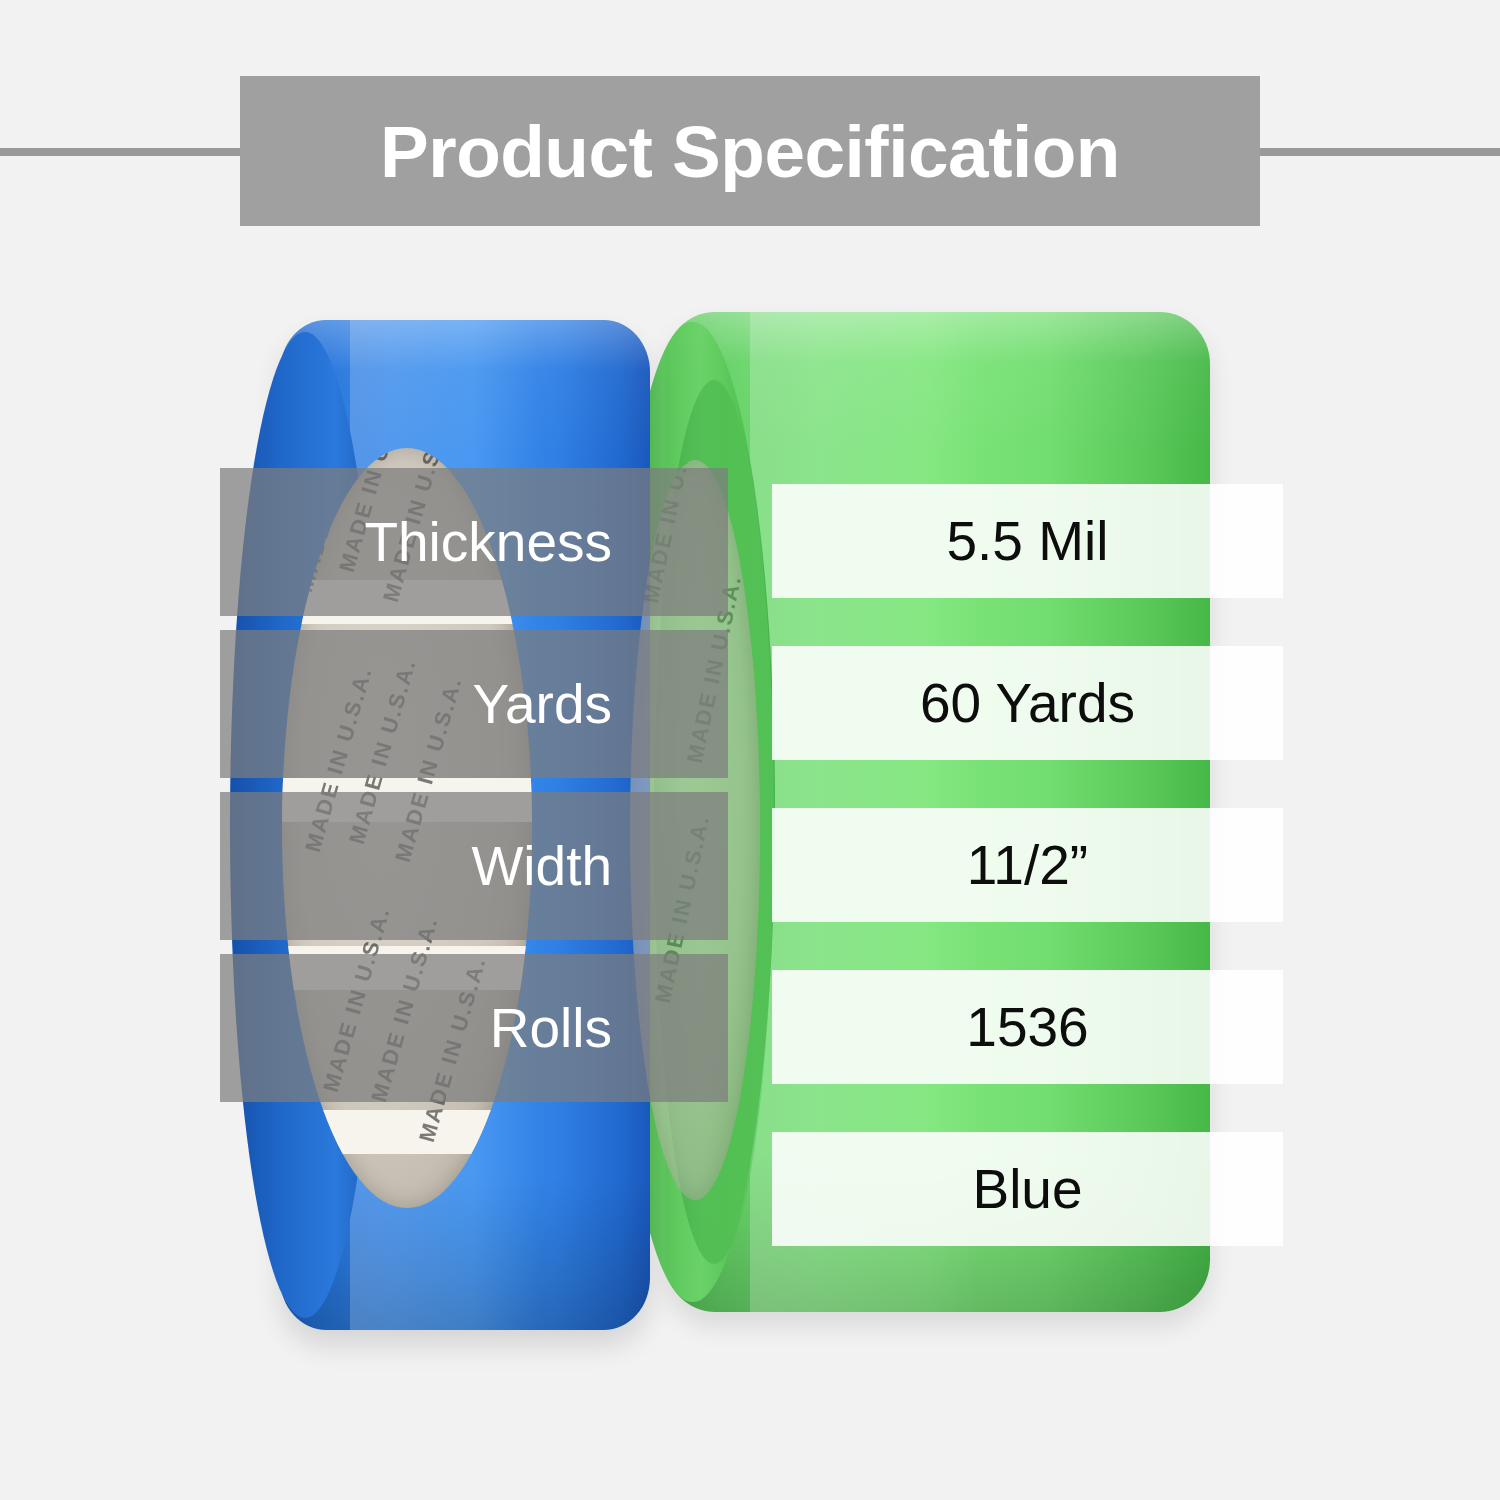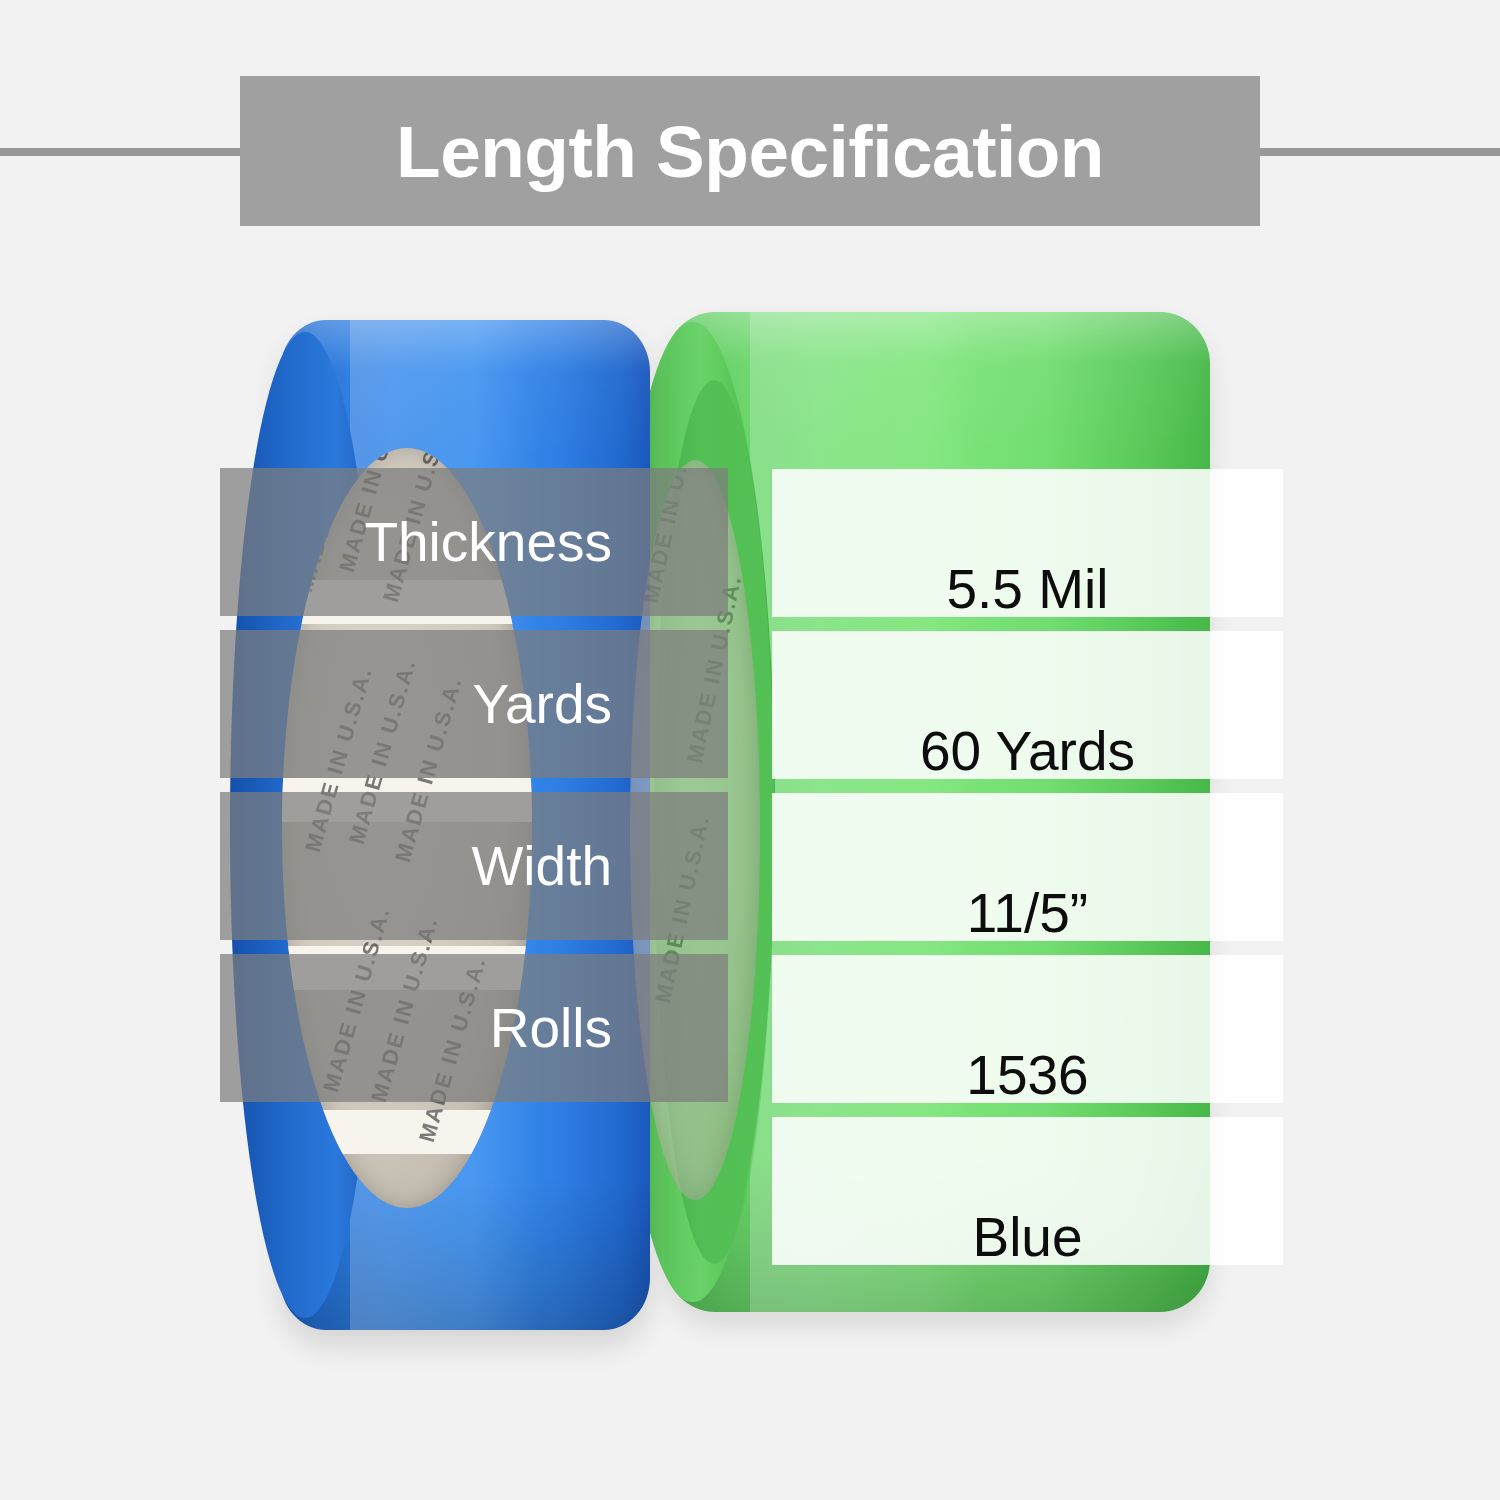--- a/index.html
+++ b/index.html
@@ -243,45 +243,45 @@
   .label-text {
     color: #ffffff;
     font-size: 55px;
     line-height: 1;
     white-space: nowrap;
     font-family: "Liberation Sans", sans-serif;
   }
   .value-band {
     position: absolute;
     left: 772px;
-    top: 1px;
+    top: 16px;
     width: 511px;
-    height: 148px;
+    height: 114px;
     background: rgba(255,255,255,0.88);
     display: flex;
-    align-items: flex-end;
+    align-items: center;
     justify-content: center;
     box-sizing: border-box;
   }
   .value-text {
     color: #0d0d0d;
     font-size: 55px;
     line-height: 1;
     white-space: nowrap;
     font-family: "Liberation Sans", sans-serif;
   }
 </style>
 </head>
 <body>
 
 <div id="stage">
 
   <div class="header-rule"></div>
   <div class="title-banner">
-    <div class="title-text">Length Specification</div>
+    <div class="title-text">Product Specification</div>
   </div>
 
   <div class="photo">
 
     <div class="roll-green">
       <div class="body"></div>
       <div class="sheen"></div>
       <div class="lip">
         <div class="lip-inner"></div>
       </div>
@@ -336,21 +336,21 @@
       <div class="value-band">
         <span class="value-text">60 Yards</span>
       </div>
     </div>
 
     <div class="row" style="top:792px;">
       <div class="label-band">
         <span class="label-text">Width</span>
       </div>
       <div class="value-band">
-        <span class="value-text">11/5”</span>
+        <span class="value-text">11/2”</span>
       </div>
     </div>
 
     <div class="row" style="top:954px;">
       <div class="label-band">
         <span class="label-text">Rolls</span>
       </div>
       <div class="value-band">
         <span class="value-text">1536</span>
       </div>

